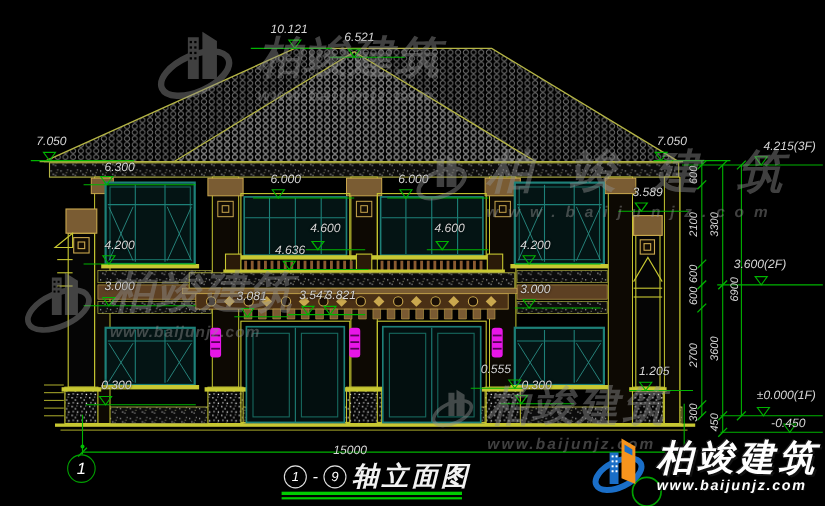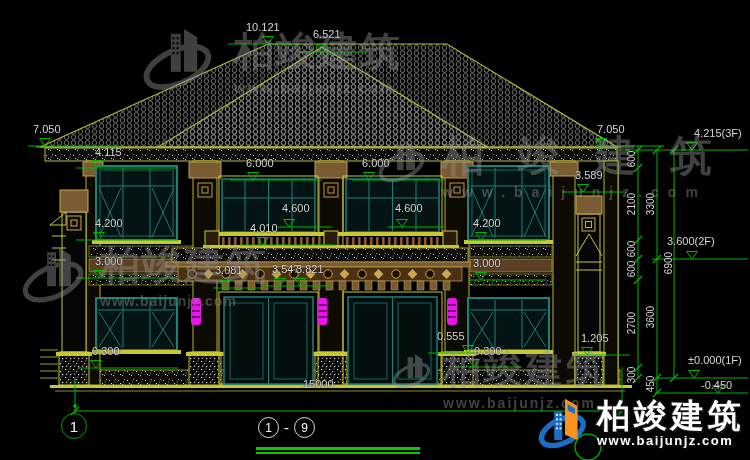--- a/index.html
+++ b/index.html
@@ -1,17 +1,17 @@
 <!DOCTYPE html>
 <html><head>
 <meta charset="utf-8">
 <style>
   html,body{margin:0;padding:0;background:#000;}
   #stage{position:relative;width:750px;height:460px;background:#000;overflow:hidden;
-         font-family:"Liberation Sans",sans-serif;}
+         font-family:"Liberation Sans",sans-serif;font-style:italic;}
   #art{position:absolute;left:0;top:0;}
   .dim{position:absolute;color:#d6d6d6;font-size:11px;line-height:11px;white-space:nowrap;
        text-shadow:0 0 2px #000;}
   .vdim{position:absolute;width:40px;text-align:center;color:#d6d6d6;font-size:10px;line-height:10px;
         transform:rotate(-90deg);white-space:nowrap;text-shadow:0 0 2px #000;}
   .wm{position:absolute;color:#8f8f8f;opacity:.45;display:flex;align-items:flex-start;pointer-events:none;}
   .wm .txt{display:flex;flex-direction:column;}
   .wm .cjk{font-weight:bold;white-space:nowrap;}
   .wm .url{font-weight:bold;white-space:nowrap;}
   #title-block{position:absolute;left:258px;top:417px;display:flex;align-items:center;gap:5px;}
@@ -373,42 +373,42 @@
     <circle cx="75" cy="406" r="1.8" fill="#00c000"></circle>
   </g>
   <circle cx="588" cy="447" r="13" fill="none" stroke="#00a000" stroke-width="1.5"></circle>
 </svg>
 
 <span class="dim" style="left:246px;top:22px">10.121</span>
 <span class="dim" style="left:313px;top:29px">6.521</span>
 <span class="dim" style="left:33px;top:124px">7.050</span>
 <span class="dim" style="left:597px;top:124px">7.050</span>
 <span class="dim" style="left:694px;top:128px">4.215(3F)</span>
-<span class="dim" style="left:95px;top:147px">4.115</span>
+<span class="dim" style="left:95px;top:147px">6.300</span>
 <span class="dim" style="left:246px;top:158px">6.000</span>
 <span class="dim" style="left:362px;top:158px">6.000</span>
 <span class="dim" style="left:575px;top:170px">3.589</span>
 <span class="dim" style="left:282px;top:203px">4.600</span>
 <span class="dim" style="left:395px;top:203px">4.600</span>
 <span class="dim" style="left:95px;top:218px">4.200</span>
 <span class="dim" style="left:473px;top:218px">4.200</span>
-<span class="dim" style="left:250px;top:223px">4.010</span>
+<span class="dim" style="left:250px;top:223px">4.636</span>
 <span class="dim" style="left:667px;top:236px">3.600(2F)</span>
 <span class="dim" style="left:95px;top:256px">3.000</span>
 <span class="dim" style="left:473px;top:258px">3.000</span>
 <span class="dim" style="left:215px;top:265px">3.081</span>
 <span class="dim" style="left:272px;top:264px">3.547</span>
 <span class="dim" style="left:296px;top:264px">3.821</span>
 <span class="dim" style="left:437px;top:331px">0.555</span>
 <span class="dim" style="left:581px;top:333px">1.205</span>
 <span class="dim" style="left:92px;top:346px">0.300</span>
 <span class="dim" style="left:474px;top:346px">0.300</span>
 <span class="dim" style="left:688px;top:355px">±0.000(1F)</span>
 <span class="dim" style="left:701px;top:380px">-0.450</span>
-<span class="dim" style="left:303px;top:379px">15000</span>
+<span class="dim" style="left:303px;top:405px">15000</span>
 
 <span class="vdim" style="left:612px;top:154px">600</span>
 <span class="vdim" style="left:612px;top:199px">2100</span>
 <span class="vdim" style="left:612px;top:244px">600</span>
 <span class="vdim" style="left:612px;top:264px">600</span>
 <span class="vdim" style="left:612px;top:318px">2700</span>
 <span class="vdim" style="left:612px;top:370px">300</span>
 <span class="vdim" style="left:631px;top:199px">3300</span>
 <span class="vdim" style="left:631px;top:312px">3600</span>
 <span class="vdim" style="left:631px;top:379px">450</span>
@@ -477,20 +477,21 @@
   <div class="txt" style="margin-left:5px">
     <span class="cjk" style="font-size:38px;letter-spacing:3px">柏竣建筑</span>
     <span class="url" style="font-size:14px;letter-spacing:2px">www.baijunjz.com</span>
   </div>
 </div>
 
 <div id="title-block">
   <span class="bub">1</span>
   <span class="t-dash">-</span>
   <span class="bub">9</span>
+  <span id="title-text">轴立面图</span>
 </div>
 <div class="underline" style="top:447px;height:3px"></div>
 <div class="underline" style="top:452px;height:2px"></div>
 
 <div id="axis-bubble-1">
   <span>1</span>
 </div>
 
 <div id="brand-logo">
   <svg width="54" height="64" viewBox="0 0 60 70">

